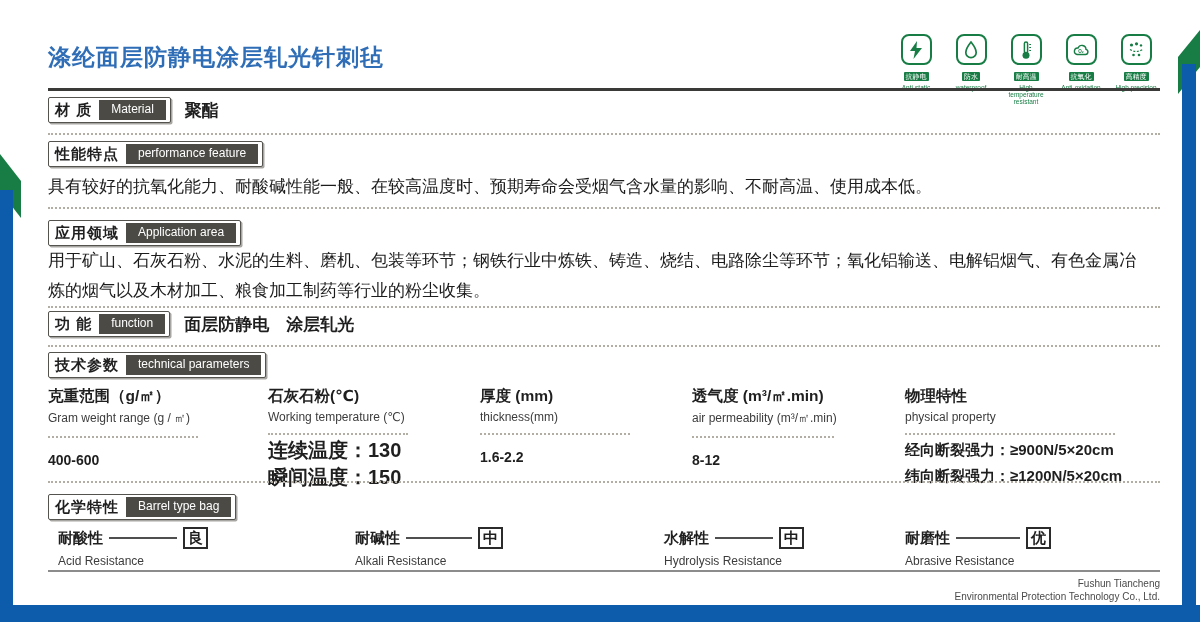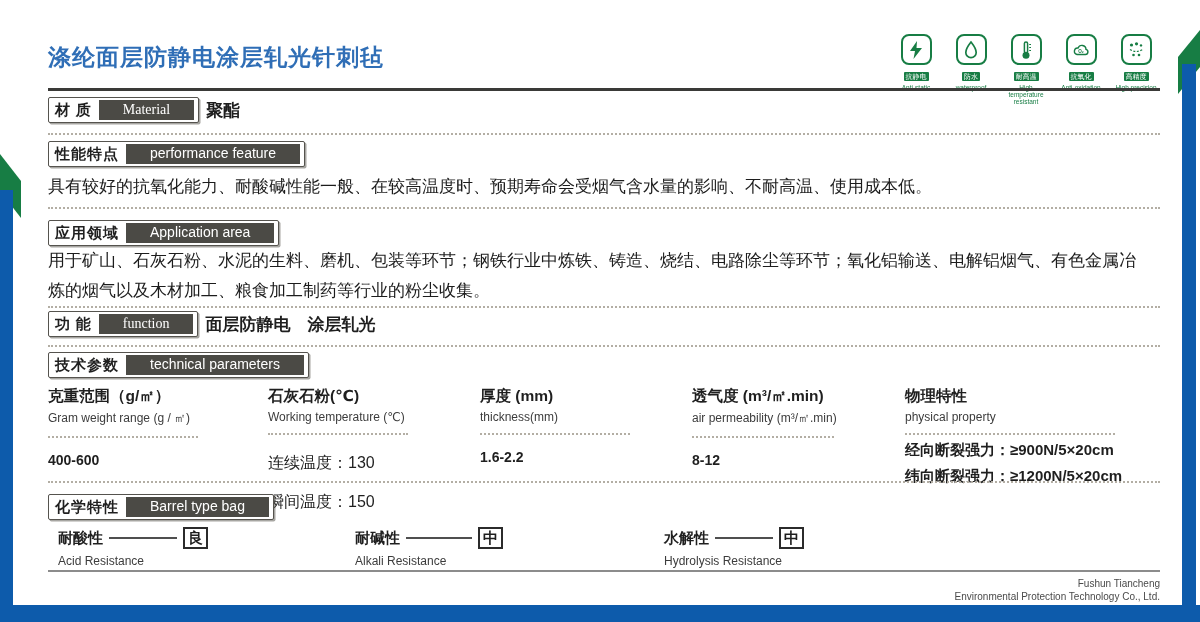--- a/index.html
+++ b/index.html
@@ -37,39 +37,39 @@
   .rule-dark { top:88px; width:100%; height:3px; background:#3a3a38; }
   .rule-gray { top:570px; width:100%; height:2px; background:#8c8c8c; }
   .dotted { border-top:2px dotted #b3aea4; width:100%; height:0; }
   .sep1 { top:133px; } .sep2 { top:207px; } .sep3 { top:306px; } .sep4 { top:345px; } .sep5 { top:481px; }
 
   
   .label-box { display:inline-flex; align-items:center; gap:7px; background:#fff;
                border:1px solid #55534e; box-shadow:1.5px 1.5px 0 rgba(95,92,85,.55);
                border-radius:2px; padding:2px 4px 2px 6px; }
   .label-box .zh { font-weight:bold; font-size:15px; color:#1f1f1f; letter-spacing:1px; }
-  .label-box .en { background:#4b4a45; color:#fff; font-size:14px; line-height:17px; padding:1px 24px 2px; }
-
-  .inline-row { display:flex; align-items:center; gap:7px;font-family:Liberation Serif, serif; }
+  .label-box .en { background:#4b4a45; color:#fff; font-size:12px; line-height:17px; padding:1px 12px 2px; }
+
+  .inline-row { display:flex; align-items:center; gap:14px; }
   .row-material { top:97px; } .row-func { top:311px; }
   .inline-value { font-size:17px; font-weight:bold; white-space:pre; }
 
   .label-perf { top:141px; } .label-app { top:220px; } .label-tech { top:352px; } .label-chem { top:494px; }
   .body-text { font-size:17px; line-height:30px; color:#1c1c1c; width:1104px; }
   .text-perf { top:172px; } .text-app { top:246px; }
 
   
   .params { top:386px; display:flex; width:100%; }
   .p-col1 { width:220px; } .p-col2 { width:212px; } .p-col3 { width:212px; } .p-col4 { width:213px; } .p-col5 { width:255px; }
   .param-zh { font-size:15.5px; font-weight:bold; }
   .param-en { font-size:12px; color:#3c3c3c; margin-top:3px; }
   .param-sep { border-top:2px dotted #b3aea4; height:0; margin:9px 0 0; }
   .w150 { width:150px; } .w140 { width:140px; } .w142 { width:142px; } .w210 { width:210px; }
   .param-val  { font-size:14px; font-weight:bold; margin-top:14px; }
-  .param-val2 { font-size:16px; font-weight:normal; line-height:23px; margin-top:16px; }
+  .param-val2 { font-size:20px; font-weight:bold; line-height:23px; margin-top:4px; }
   .param-val5 { font-size:15px; font-weight:bold; line-height:22px; margin-top:4px; }
 
   
   .chem-row { top:527px; width:100%; height:46px; }
   .chem-item { position:absolute; top:0; }
   .ci-1 { left:10px;  width:150px; }
   .ci-2 { left:307px; width:148px; }
   .ci-3 { left:616px; width:140px; }
   .ci-4 { left:857px; width:146px; }
   .chem-top { display:flex; align-items:center;text-align:center; }
@@ -264,20 +264,28 @@
         <div class="chem-en">Alkali Resistance</div>
       </div>
       <div class="chem-item ci-3">
         <div class="chem-top">
           <span class="chem-zh">水解性</span>
           <span class="chem-line"></span>
           <span class="chem-grade">中</span>
         </div>
         <div class="chem-en">Hydrolysis Resistance</div>
       </div>
+      <div class="chem-item ci-4">
+        <div class="chem-top">
+          <span class="chem-zh">耐磨性</span>
+          <span class="chem-line"></span>
+          <span class="chem-grade">优</span>
+        </div>
+        <div class="chem-en">Abrasive Resistance</div>
+      </div>
     </div>
 
     <div class="abs rule-gray"></div>
 
     <div class="abs footer">
       <div>Fushun Tiancheng</div>
       <div>Environmental Protection Technology Co., Ltd.</div>
     </div>
 
   </div>

